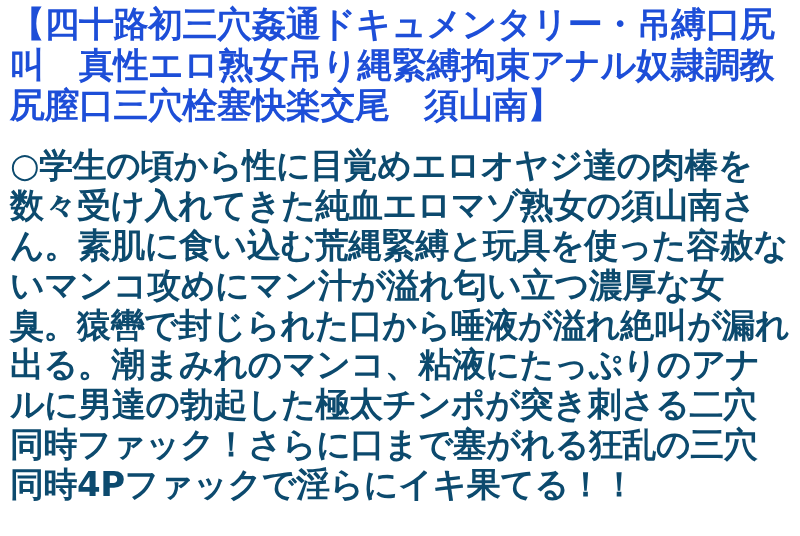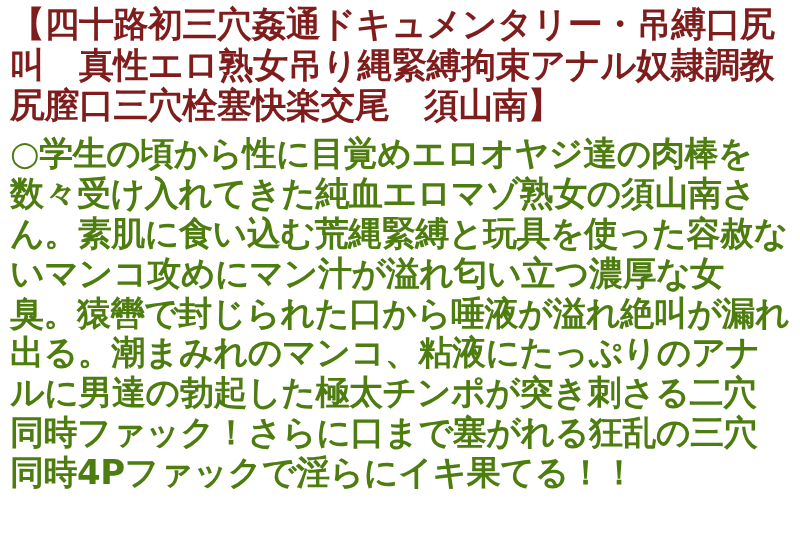--- a/index.html
+++ b/index.html
@@ -20,32 +20,32 @@
     padding: 4px 10px 0 10px;
     background: #ffffff;
     color: #000000;
   }
   .title-block {
     font-family: "DejaVu Sans", sans-serif;
     font-weight: bold;
     font-size: 35px;
     line-height: 1.16;
     letter-spacing: -0.5px;
-    color: #7f1d1d;
+    color: #1d4ed8;
     white-space: pre-wrap;
     word-break: break-all;
-    margin: 0 0 8px 0;
+    margin: 0 0 20px 0;
   }
   .body-block {
     font-family: "DejaVu Sans", sans-serif;
     font-weight: bold;
     font-size: 34px;
     line-height: 1.175;
     letter-spacing: -0.5px;
-    color: #4d7c0f;
+    color: #0c4a6e;
     white-space: pre-wrap;
     word-break: break-all;
     margin: 0;
   }
 </style>
 </head>
 <body>
 
 <div class="page">
   <h1 class="title-block">【四十路初三穴姦通ドキュメンタリー・吊縛口尻叫　真性エロ熟女吊り縄緊縛拘束アナル奴隷調教尻膣口三穴栓塞快楽交尾　須山南】</h1>

